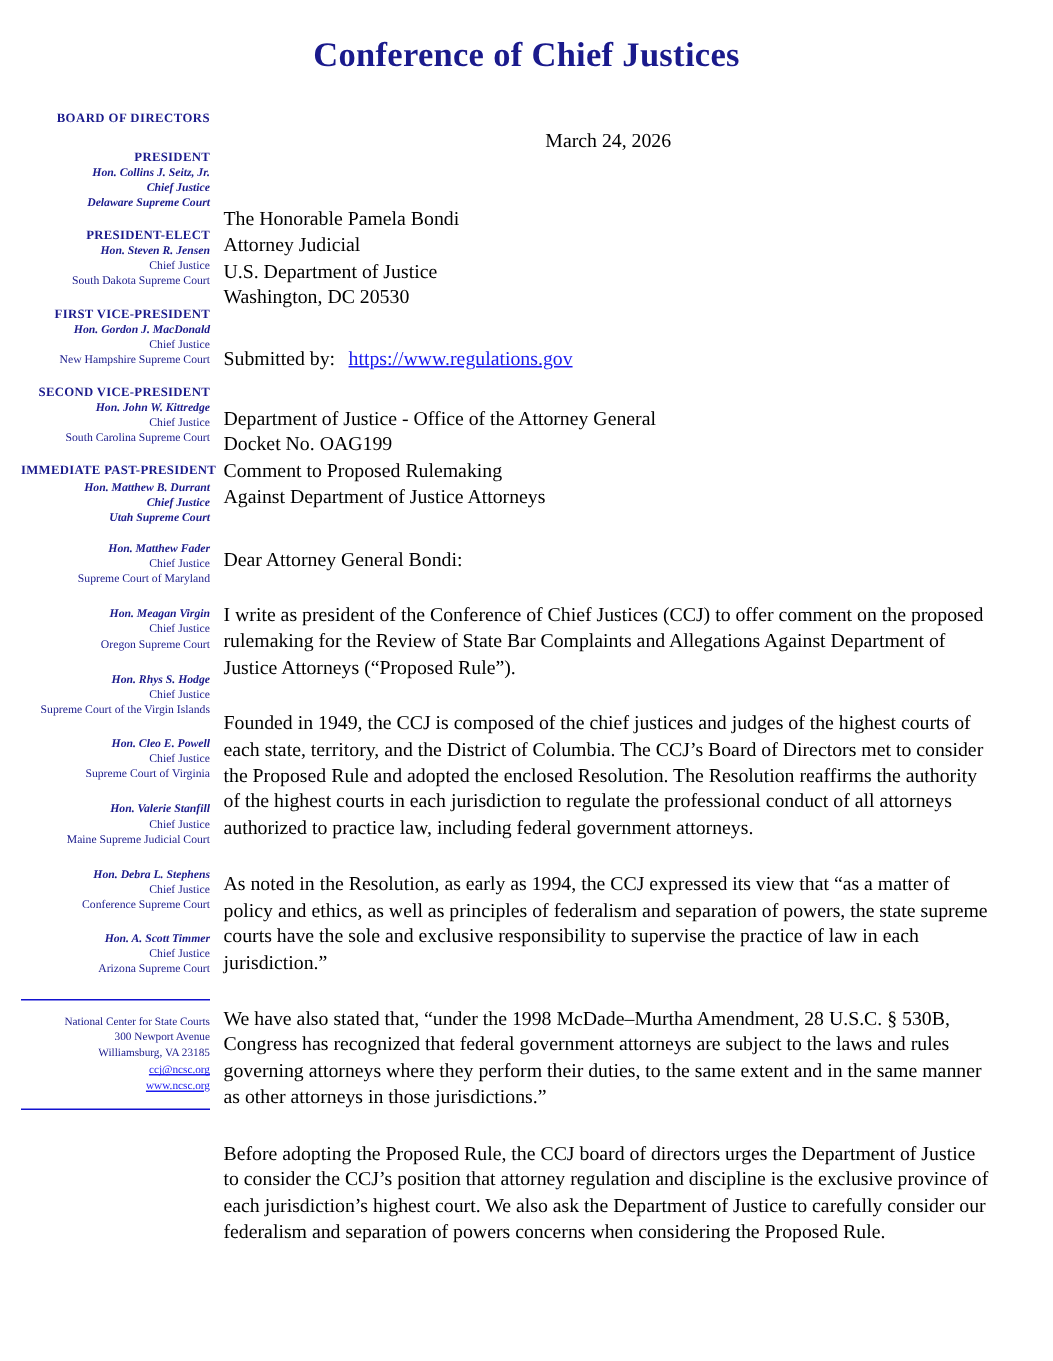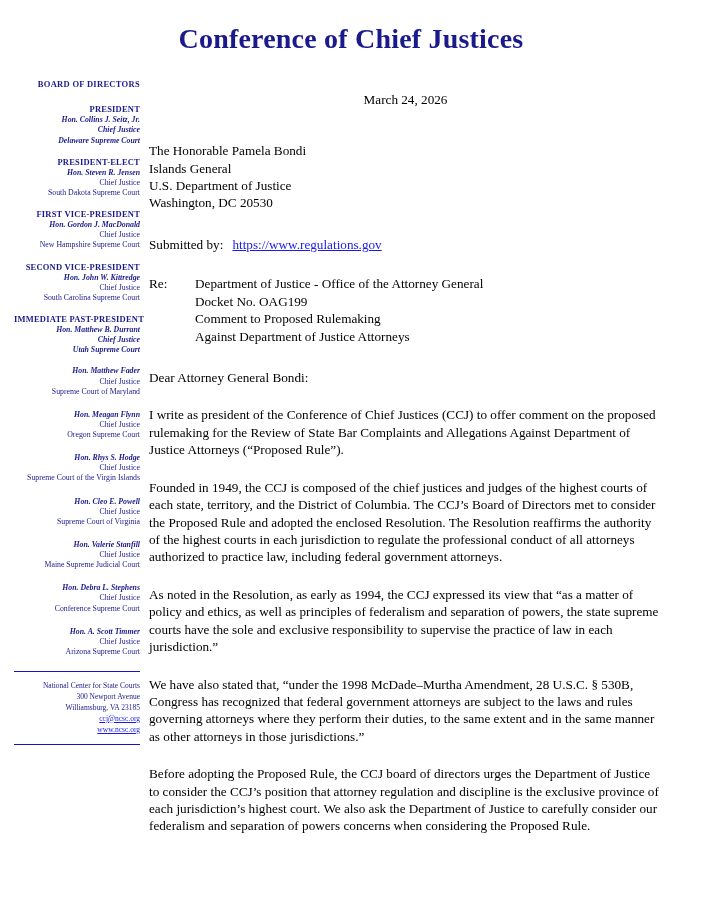--- a/index.html
+++ b/index.html
@@ -17,21 +17,21 @@
   }
 
   
   .masthead {
     text-align: center;
     padding-top: 24px;
   }
   .masthead-title {
     font-family: "Liberation Serif", "DejaVu Serif", serif;
     font-weight: bold;
-    font-size: 28px;
+    font-size: 23px;
     color: #1a1a8c;
     letter-spacing: 0.2px;
     line-height: 1.1;
   }
 
   
   .page {
     display: flex;
     align-items: flex-start;
     padding-top: 24px;
@@ -190,21 +190,21 @@
           <div class="sb-line">Utah Supreme Court</div>
         </div>
       </div>
     <div id="members-container">
         <div class="sb-group member">
           <div class="sb-name sb-line">Hon. Matthew Fader</div>
           <div class="sb-line">Chief Justice</div>
           <div class="sb-line">Supreme Court of Maryland</div>
         </div>
         <div class="sb-group member">
-          <div class="sb-name sb-line">Hon. Meagan Flynn</div>
+          <div class="sb-name sb-line">Hon. Meagan Virgin</div>
           <div class="sb-line">Chief Justice</div>
           <div class="sb-line">Oregon Supreme Court</div>
         </div>
         <div class="sb-group member">
           <div class="sb-name sb-line">Hon. Rhys S. Hodge</div>
           <div class="sb-line">Chief Justice</div>
           <div class="sb-line">Supreme Court of the Virgin Islands</div>
         </div>
         <div class="sb-group member">
           <div class="sb-name sb-line">Hon. Cleo E. Powell</div>
@@ -237,31 +237,30 @@
     </div>
     <hr class="sb-rule bottom">
   </aside>
 
   <main class="letter">
 
     <div class="date-line">March 24, 2026</div>
 
     <div class="addr-block" id="recipient-container">
         <div>The Honorable Pamela Bondi</div>
-        <div>Islands General</div>
+        <div>Attorney Judicial</div>
         <div>U.S. Department of Justice</div>
         <div>Washington, DC 20530</div>
       </div>
 
     <div class="submitted">
       <span>Submitted by:</span><a href="#">https://www.regulations.gov</a>
     </div>
 
     <div class="re-block">
-      <div class="re-label">Re:</div>
       <div class="re-lines" id="re-lines-container">
           <div>Department of Justice - Office of the Attorney General</div>
           <div>Docket No. OAG199</div>
           <div>Comment to Proposed Rulemaking</div>
           <div>Against Department of Justice Attorneys</div>
         </div>
     </div>
 
     <div class="salutation">Dear Attorney General Bondi:</div>
 

